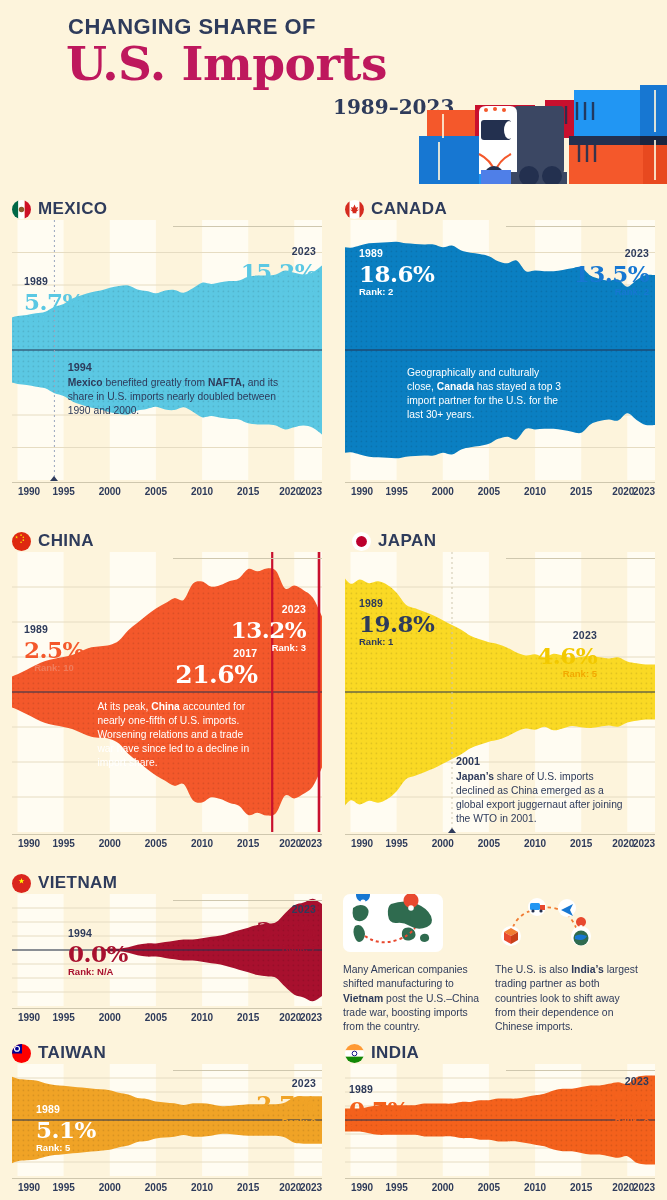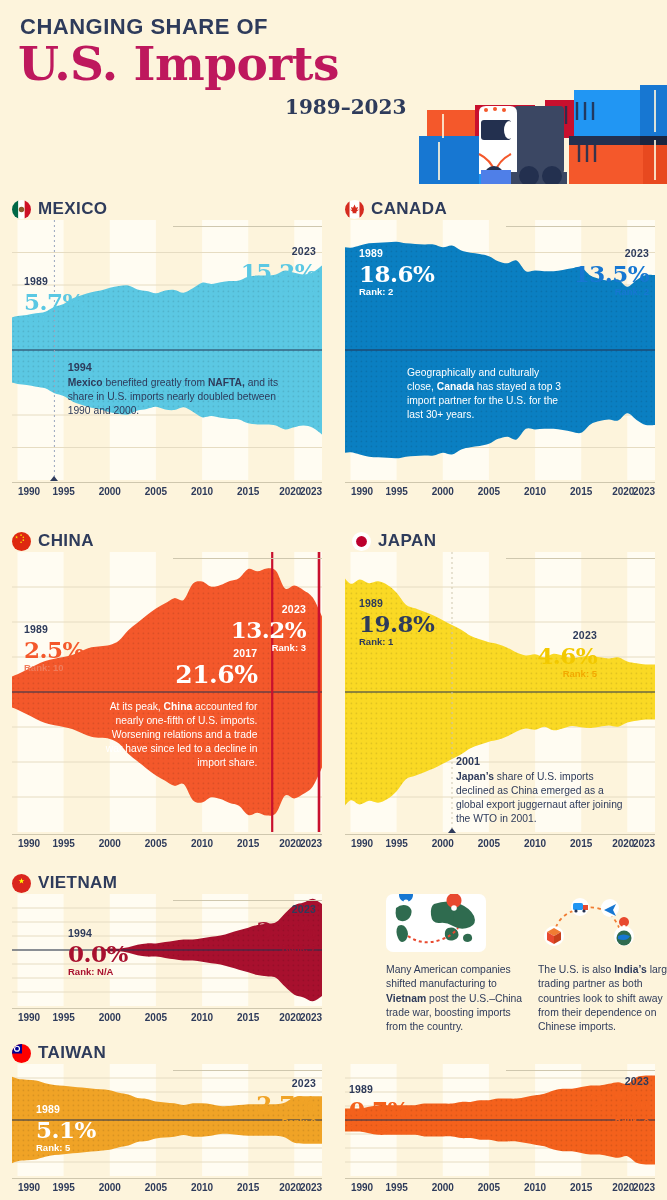--- a/index.html
+++ b/index.html
@@ -5,21 +5,21 @@
   * { box-sizing: border-box; margin:0; padding:0; }
   body {
     width: 667px; height: 1200px;
     background: #FDF4DC;
     font-family: "Liberation Sans", sans-serif;
     color: #2E3B5B;
     overflow: hidden;
     position: relative;
   }
   
-  #header { position: relative; height: 196px; }
+  #header { position: relative; height: 196px; margin-left: 48px; }
   .kicker {
     position:absolute; left:20px; top:14px;
     font-size:22px; font-weight:600; letter-spacing:0.5px; color:#2E3B5B;
   }
   .bigtitle {
     position:absolute; left:18px; top:40px;
     font-family:"DejaVu Serif", serif;
     font-weight:700; font-size:47px; letter-spacing:-0.5px;
     color:#be185d; line-height:1;
   }
@@ -58,21 +58,21 @@
   .callout.right { text-align:right; }
 
   .note { position:absolute; font-size:10.3px; line-height:1.36; }
   .note b { font-weight:700; }
   .note .nyr { font-weight:700; font-size:10.8px; display:block; margin-bottom:1px; }
 
   .axis { position:absolute; display:flex; font-size:10px; font-weight:700; color:#2E3B5B; }
   .axis span { position:absolute; transform:translateX(-50%); }
 
   
-  .infoblk { position:absolute; width:145px;margin-left:43px; }
+  .infoblk { position:absolute; width:145px; }
   .infoblk .art { width:100px; height:58px; position:relative; }
   .infoblk p { font-size:10.4px; line-height:1.38; font-weight:500; color:#2E3B5B; margin-top:7px; }
   .infoblk p b { font-weight:700; }
 </style>
 </head>
 <body>
 
 <div id="header">
   <div class="kicker">CHANGING SHARE OF</div>
   <div class="bigtitle">U.S. Imports</div>
@@ -280,27 +280,27 @@
     <path d="M -3.69 125.70 C -2.15 125.12, 2.46 123.60, 5.54 122.26 C 8.61 120.93, 11.69 119.21, 14.76 117.69 C 17.84 116.16, 20.91 114.54, 23.99 113.11 C 27.06 111.68, 30.14 110.15, 33.21 109.10 C 36.29 108.05, 39.37 107.48, 42.44 106.81 C 45.52 106.15, 48.59 105.76, 51.67 105.10 C 54.74 104.43, 57.82 103.86, 60.89 102.81 C 63.97 101.76, 67.04 100.04, 70.12 98.80 C 73.19 97.56, 76.27 96.13, 79.35 95.37 C 82.42 94.61, 85.50 94.61, 88.57 94.23 C 91.65 93.84, 94.72 94.04, 97.80 93.08 C 100.87 92.13, 103.95 90.98, 107.02 88.50 C 110.10 86.02, 113.17 81.16, 116.25 78.21 C 119.33 75.25, 122.40 73.25, 125.48 70.77 C 128.55 68.29, 131.63 65.71, 134.70 63.33 C 137.78 60.94, 140.85 58.47, 143.93 56.46 C 147.00 54.46, 150.08 53.03, 153.15 51.31 C 156.23 49.60, 159.31 46.74, 162.38 46.16 C 165.46 45.59, 168.53 50.26, 171.61 47.88 C 174.68 45.50, 177.76 34.91, 180.83 31.86 C 183.91 28.81, 186.98 29.09, 190.06 29.57 C 193.13 30.05, 196.21 34.15, 199.29 34.72 C 202.36 35.29, 205.44 33.96, 208.51 33.00 C 211.59 32.05, 214.66 30.14, 217.74 29.00 C 220.81 27.85, 223.89 28.14, 226.96 26.14 C 230.04 24.13, 233.12 18.13, 236.19 16.98 C 239.27 15.84, 242.34 19.37, 245.42 19.27 C 248.49 19.18, 251.57 16.51, 254.64 16.41 C 257.72 16.32, 260.79 15.36, 263.87 18.70 C 266.94 22.04, 270.02 33.96, 273.10 36.44 C 276.17 38.92, 279.25 33.29, 282.32 33.58 C 285.40 33.86, 288.47 36.15, 291.55 38.15 C 294.62 40.16, 297.70 41.20, 300.77 45.59 C 303.85 49.98, 308.46 61.33, 310.00 64.47 L 310.00 215.53 C 308.46 218.67, 303.85 230.02, 300.77 234.41 C 297.70 238.80, 294.62 239.84, 291.55 241.85 C 288.47 243.85, 285.40 246.14, 282.32 246.42 C 279.25 246.71, 276.17 241.08, 273.10 243.56 C 270.02 246.04, 266.94 257.96, 263.87 261.30 C 260.79 264.64, 257.72 263.68, 254.64 263.59 C 251.57 263.49, 248.49 260.82, 245.42 260.73 C 242.34 260.63, 239.27 264.16, 236.19 263.02 C 233.12 261.87, 230.04 255.87, 226.96 253.86 C 223.89 251.86, 220.81 252.15, 217.74 251.00 C 214.66 249.86, 211.59 247.95, 208.51 247.00 C 205.44 246.04, 202.36 244.71, 199.29 245.28 C 196.21 245.85, 193.13 249.95, 190.06 250.43 C 186.98 250.91, 183.91 251.19, 180.83 248.14 C 177.76 245.09, 174.68 234.50, 171.61 232.12 C 168.53 229.74, 165.46 234.41, 162.38 233.84 C 159.31 233.26, 156.23 230.40, 153.15 228.69 C 150.08 226.97, 147.00 225.54, 143.93 223.54 C 140.85 221.53, 137.78 219.06, 134.70 216.67 C 131.63 214.29, 128.55 211.71, 125.48 209.23 C 122.40 206.75, 119.33 204.75, 116.25 201.79 C 113.17 198.84, 110.10 193.98, 107.02 191.50 C 103.95 189.02, 100.87 187.87, 97.80 186.92 C 94.72 185.96, 91.65 186.16, 88.57 185.77 C 85.50 185.39, 82.42 185.39, 79.35 184.63 C 76.27 183.87, 73.19 182.44, 70.12 181.20 C 67.04 179.96, 63.97 178.24, 60.89 177.19 C 57.82 176.14, 54.74 175.57, 51.67 174.90 C 48.59 174.24, 45.52 173.85, 42.44 173.19 C 39.37 172.52, 36.29 171.95, 33.21 170.90 C 30.14 169.85, 27.06 168.32, 23.99 166.89 C 20.91 165.46, 17.84 163.84, 14.76 162.31 C 11.69 160.79, 8.61 159.07, 5.54 157.74 C 2.46 156.40, -2.15 154.88, -3.69 154.30 Z" fill="url(#dots-china)"></path>
     <line x1="0" y1="140" x2="310" y2="140" stroke="#23304F" stroke-width="1.2"></line>
     <line x1="260.2" y1="0" x2="260.2" y2="280" stroke="#C8102E" stroke-width="2.2"></line>
       <line x1="307.0" y1="0" x2="307.0" y2="280" stroke="#C8102E" stroke-width="2.6"></line>
 
   </svg>
       </div>
       <div style="position: absolute; left: 161px; top: 28px; width: 149px; height: 1px; background: rgb(207, 199, 174);"></div>
       <div class="callout" style="left: 12px; top: 90px;"><span class="yr" style="color: rgb(46, 59, 91);">1989</span>
       <span class="pct" style="color: rgb(244, 88, 43);">2.5%</span>
-      <span class="rk" style="color: rgb(240, 124, 91);">Rank: 10</span></div>
+      <span class="rk" style="color: rgb(240, 124, 91); text-align: center;">Rank: 10</span></div>
       <div class="callout right" style="right: 16px; top: 70px;"><span class="yr" style="color: rgb(255, 255, 255);">2023</span>
       <span class="pct" style="color: rgb(255, 255, 255);">13.2%</span>
       <span class="rk" style="color: rgb(255, 255, 255);">Rank: 3</span></div>
       <div class="callout right" style="right: 64.5833px; top: 114px; color: rgb(255, 255, 255);"><span class="yr" style="color:#fff">2017</span>
       <span class="pct" style="color:#fff;font-size:25px">21.6%</span></div>
-      <div class="note" style="right: 64.5833px; top: 170px; width: 160px; color: rgb(255, 255, 255); text-align: right;"><span>At its peak, <b>China</b> accounted for nearly one-fifth of U.S. imports. Worsening relations and a trade war have since led to a decline in import share.</span></div>
+      <div class="note" style="right: 64.5833px; top: 170px; width: 160px; color: rgb(255, 255, 255); "><span>At its peak, <b>China</b> accounted for nearly one-fifth of U.S. imports. Worsening relations and a trade war have since led to a decline in import share.</span></div>
       <div style="position: absolute; left: 0px; top: 304px; width: 310px; height: 1px; background: rgb(207, 199, 174);"></div>
       <div class="axis" style="left: 0px; top: 308px; width: 310px; height: 14px;">
         <span style="left: 17px;">1990</span>
         <span style="left: 51.6667px;">1995</span>
         <span style="left: 97.7976px;">2000</span>
         <span style="left: 143.929px;">2005</span>
         <span style="left: 190.06px;">2010</span>
         <span style="left: 236.19px;">2015</span>
         <span style="left: 278.321px;">2020</span>
         <span style="left: 299px;">2023</span>
@@ -458,20 +458,29 @@
         <span style="left: 51.6667px;">1995</span>
         <span style="left: 97.7976px;">2000</span>
         <span style="left: 143.929px;">2005</span>
         <span style="left: 190.06px;">2010</span>
         <span style="left: 236.19px;">2015</span>
         <span style="left: 278.321px;">2020</span>
         <span style="left: 299px;">2023</span>
       </div>
     </div>
     <div class="panel" style="left: 345px; top: 1042px; width: 310px; height: 168px;">
+      <div class="card-head">
+        <span class="flag"><svg viewBox="0 0 21 21">
+            <rect width="21" height="7" fill="#FF9933"></rect>
+            <rect y="7" width="21" height="7" fill="#fff"></rect>
+            <rect y="14" width="21" height="7" fill="#138808"></rect>
+            <circle cx="10.5" cy="10.5" r="2.6" fill="none" stroke="#000080" stroke-width="1"></circle>
+          </svg></span>
+    <span class="cname">INDIA</span>
+      </div>
       <div class="plot" style="top: 22px;">
         <svg width="310" height="112">
     <defs>
       <pattern id="dots-india" width="5" height="5" patternUnits="userSpaceOnUse">
         <rect width="5" height="5" fill="#F4611C"></rect>
         <circle cx="1.4" cy="1.4" r="0.85" fill="rgba(0,0,0,0.10)"></circle>
       </pattern>
     </defs>
     <rect x="5.5" y="0" width="46.1" height="112" fill="#FFFCF2"></rect>
           <rect x="97.8" y="0" width="46.1" height="112" fill="#FFFCF2"></rect>

